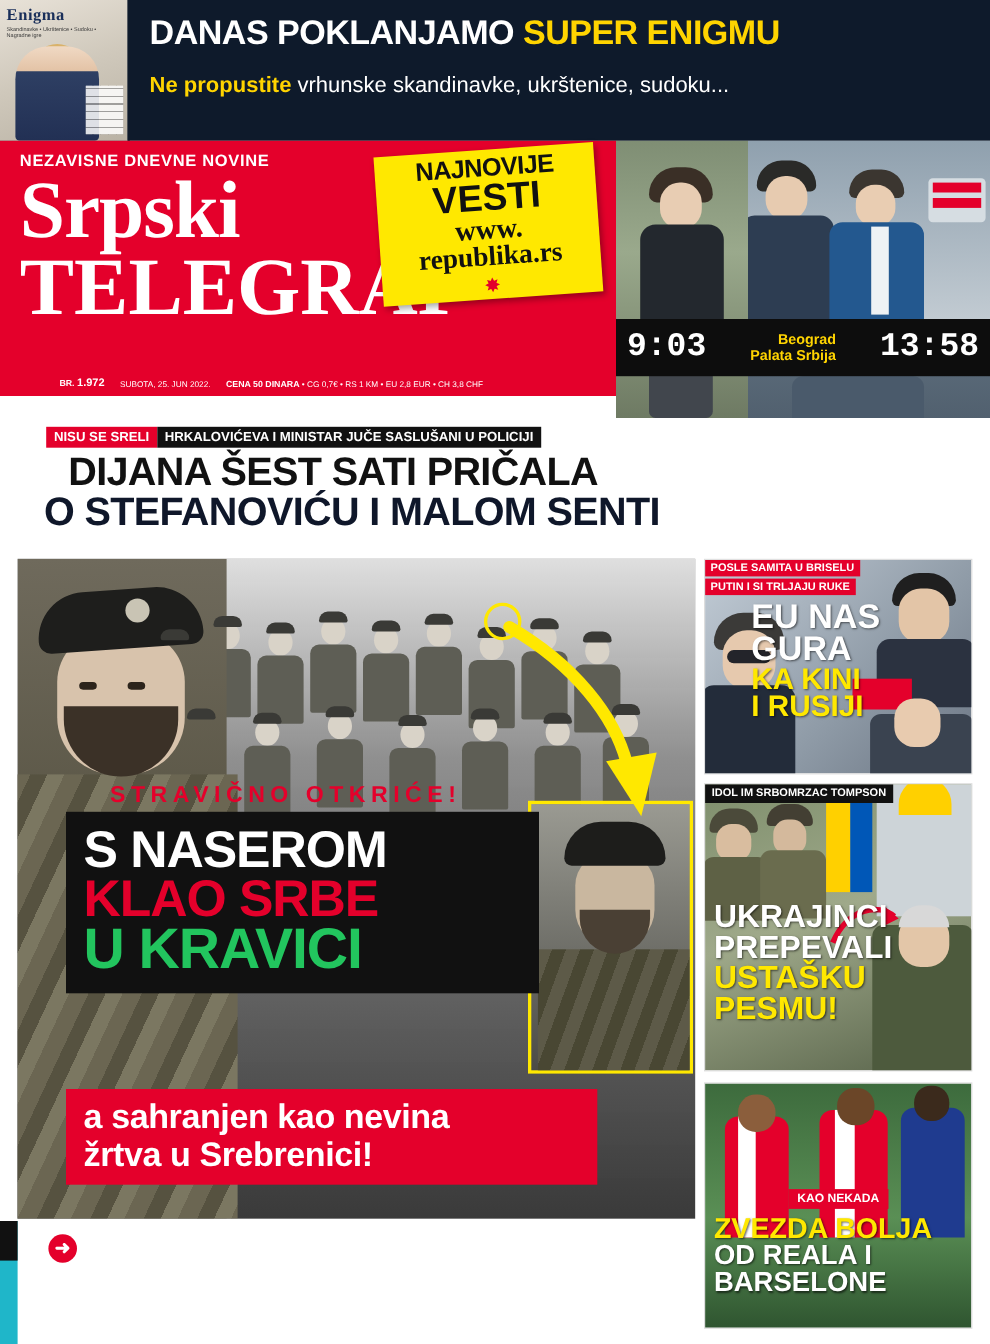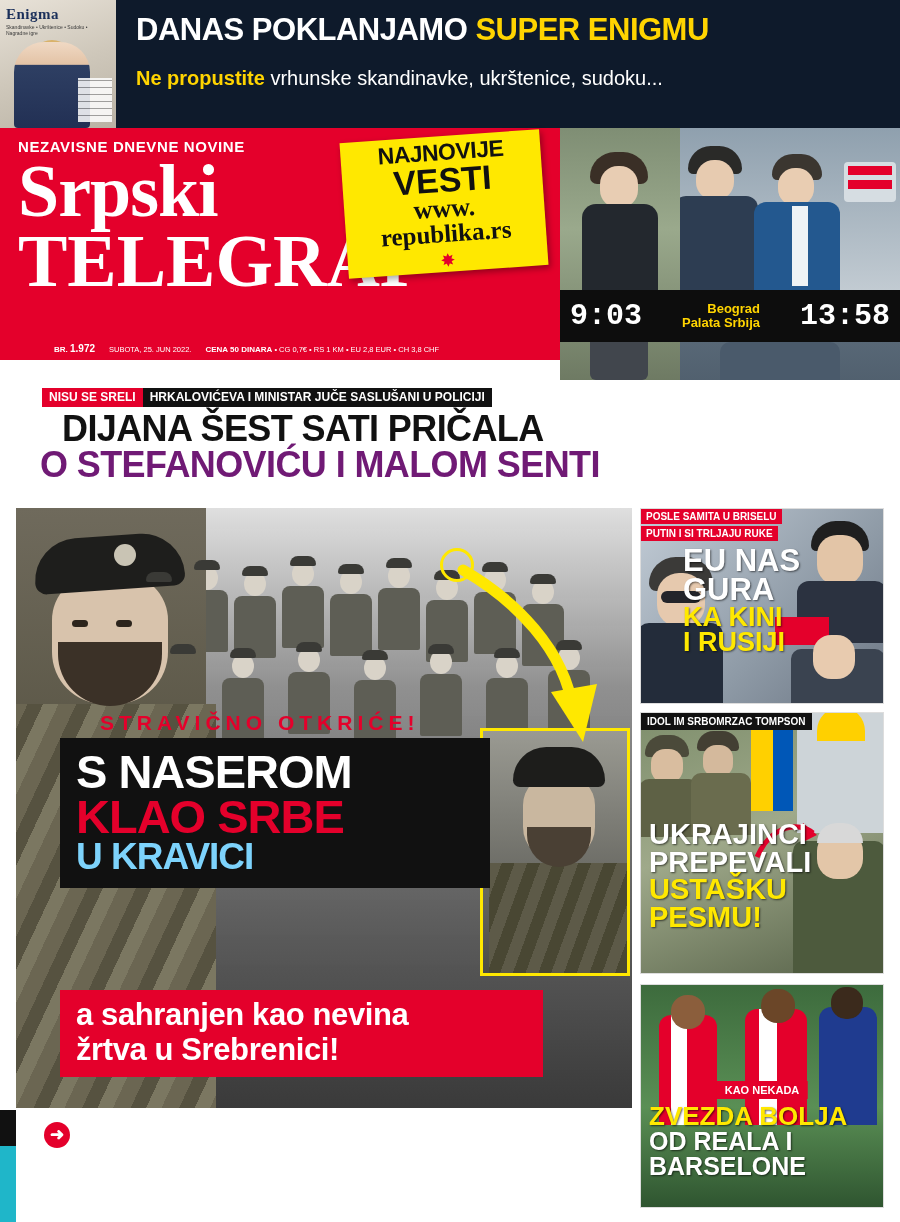--- a/index.html
+++ b/index.html
@@ -143,21 +143,21 @@
     background: #111; color: #fff; font-size: 12px; font-weight: bold;
     padding: 2px 7px; line-height: 15px;
   }
   .dij-h1 {
     position: absolute; left: 62px; top: 30px;
     font-size: 36px; font-weight: bold; color: #111; letter-spacing: -0.6px;
     line-height: 1.06;
   }
   .dij-h2 {
     position: absolute; left: 40px; top: 66px;
-    font-size: 36px; font-weight: bold; color: #701a75; letter-spacing: -0.6px;
+    font-size: 36px; font-weight: bold; color: #0f172a; letter-spacing: -0.6px;
     line-height: 1.06;
   }
 
   
   .main-block {
     position: absolute; left: 16px; top: 508px; width: 616px; height: 600px;
     background: #6d6d6d; overflow: hidden;
   }
   .main-bw {
     position: absolute; left: 0; top: 0; width: 616px; height: 600px;
@@ -221,21 +221,21 @@
     position: absolute; left: 100px; top: 711px; width: 420px; height: 34px;
     z-index: 8; color: #e4002b; font-size: 21px; font-weight: bold;
     letter-spacing: 5px; background: transparent;
   }
   .headline-box {
     position: absolute; left: 60px; top: 738px; width: 430px; z-index: 8;
     background: #111; padding: 12px 14px 14px 16px;
   }
   .hl1 { color: #fff; font-size: 47px; font-weight: bold; line-height: .95; letter-spacing: -1px; }
   .hl2 { color: #e4002b; font-size: 47px; font-weight: bold; line-height: .95; letter-spacing: -1px; }
-  .hl3 { color: #7dd3fc; font-size: 37px; font-weight: bold; line-height: .95; letter-spacing: -1px; }
+  .hl3 { color: #22c55e; font-size: 52px; font-weight: bold; line-height: .95; letter-spacing: -1px; }
 
   .subhead-box {
     position: absolute; left: 60px; top: 990px; width: 483px; z-index: 8;
     background: #e4002b; padding: 8px 14px 10px 16px;
   }
   .sh1, .sh2 { color: #fff; font-size: 31px; font-weight: bold; line-height: 1.12; letter-spacing: -0.4px; }
 
   .lead {
     position: absolute; left: 16px; top: 1108px; width: 616px; height: 100px;
     background: #fff; padding: 8px 6px 0 0;

